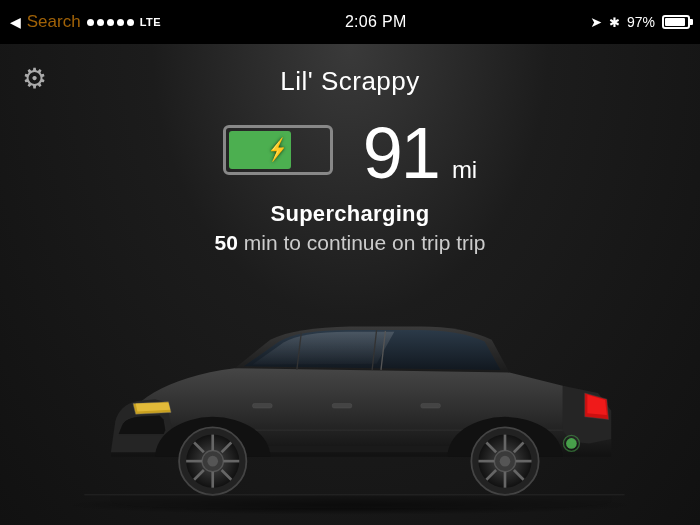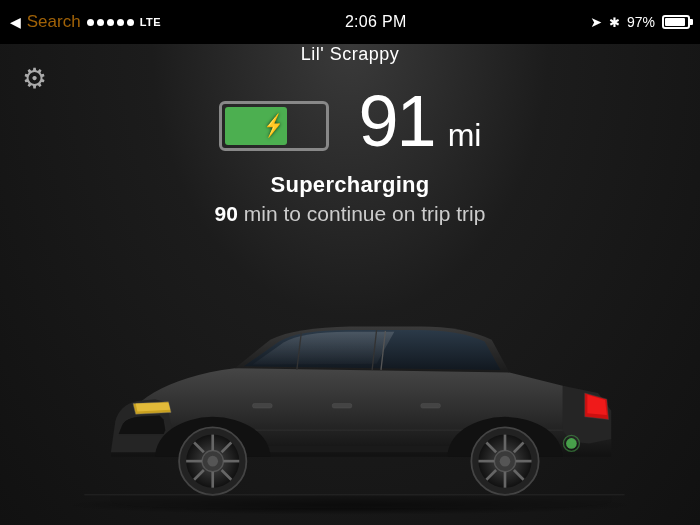--- a/index.html
+++ b/index.html
@@ -130,23 +130,24 @@
       color: #aaa;
       font-size: 28px;
       cursor: pointer;
       z-index: 10;
     }
 
     
     .car-name {
       text-align: center;
       color: #fff;
-      font-size: 18px;
+      font-size: 26px;
       font-weight: 400;
       letter-spacing: 0.5px;
+      padding-top: 22px;
     }
 
     
     .battery-section {
       display: flex;
       align-items: center;
       justify-content: center;
       gap: 20px;
       margin-top: 20px;
     }
@@ -217,28 +218,29 @@
     .range-number {
       color: #fff;
       font-size: 72px;
       font-weight: 300;
       line-height: 1;
       letter-spacing: -2px;
     }
 
     .range-unit {
       color: #fff;
-      font-size: 32px;
+      font-size: 24px;
       font-weight: 300;
-      margin-bottom: 18px;
+      margin-bottom: 5px;
     }
 
     
     .charging-status {
       text-align: center;
+      margin-top: 12px;
     }
 
     .charging-title {
       color: #fff;
       font-size: 22px;
       font-weight: 600;
       letter-spacing: 0.3px;
     }
 
     .charging-detail {
@@ -331,21 +333,21 @@
     </div>
     <div class="range-display">
       <span class="range-number">91</span>
       <span class="range-unit">mi</span>
     </div>
   </div>
 
   <div class="charging-status">
     <div class="charging-title">Supercharging</div>
     <div class="charging-detail">
-      <strong>90</strong><span> min to continue on trip trip</span>
+      <strong>50</strong><span> min to continue on trip trip</span>
     </div>
   </div>
 
   <div class="car-image-area">
     <div class="car-ground-shadow"></div>
     <svg class="car-svg" viewBox="0 0 700 220" xmlns="http://www.w3.org/2000/svg">
 
       <defs>
         <linearGradient id="bodyGrad" x1="0" y1="0" x2="0" y2="1">
           <stop offset="0%" stop-color="#4a4a4a"></stop>

